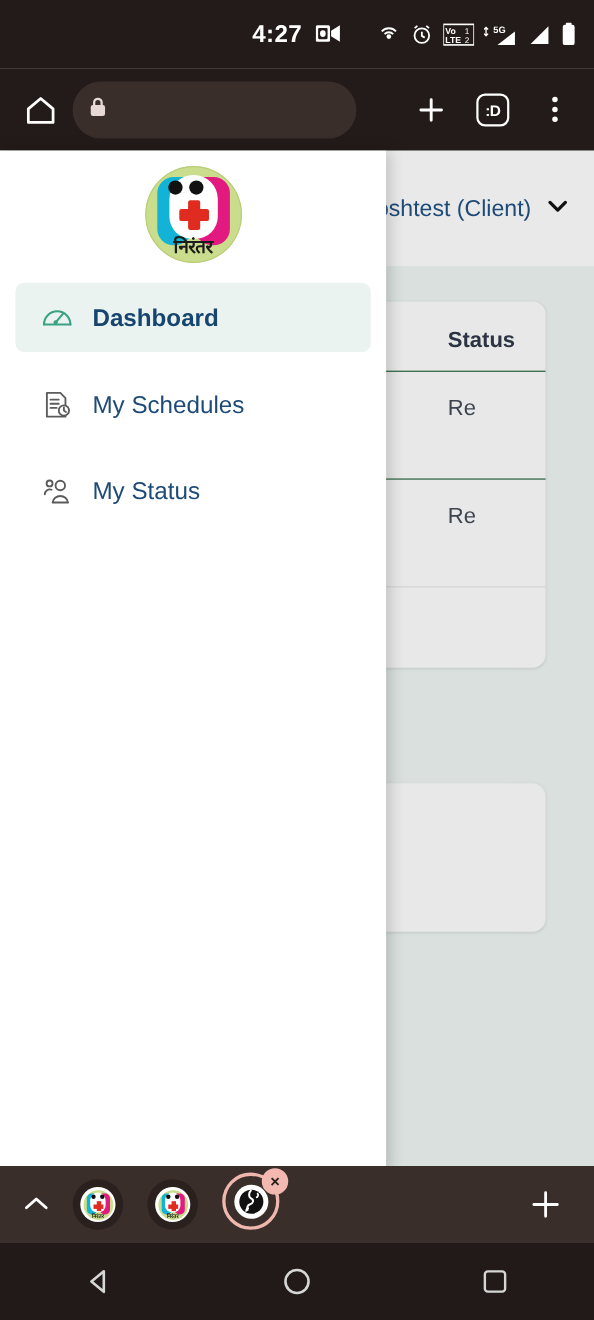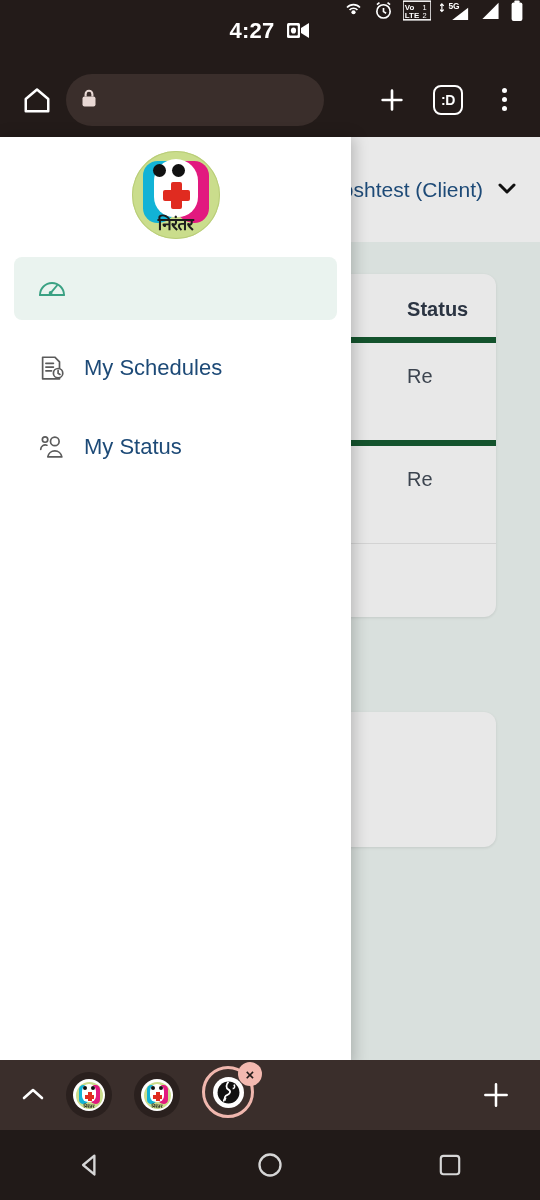--- a/index.html
+++ b/index.html
@@ -27,21 +27,21 @@
     position: absolute; left: 0; right: 0;
     display: flex; align-items: center; justify-content: center;
     gap: 12px;
   }
   #clock {
     color: #fff; font-size: 22px; font-weight: 600;
     letter-spacing: .3px;
   }
   #status-right {
     position: absolute; right: 16px; top: 0; height: 62px;
-    display: flex; align-items: flex-start; gap: 9px;
+    display: flex; align-items: center; gap: 9px;
   }
   .sbicon { display: block; }
 
   
   #browser-bar {
     position: absolute; top: 62px; left: 0;
     width: 540px; height: 75px;
     background: #231b19;
     display: flex; align-items: center;
   }
@@ -118,21 +118,21 @@
   table { width: 100%; border-collapse: collapse; }
   thead th {
     text-align: left;
     color: #2b3442; font-size: 20px; font-weight: 700;
     padding: 0 0 14px 22px; vertical-align: top;
     line-height: 1.35;
   }
   thead th.status-col { padding-left: 150px; }
   tbody td {
     color: #3c444f; font-size: 20px;
-    border-top: 6px solid #14532d;
+    border-top: 1px solid #14532d;
     padding: 22px 0 52px 22px;
     vertical-align: top;
   }
   tbody td.status-col { padding-left: 150px; }
   #view-all-row td {
     border-top: 1px solid #d3d3d3;
     padding: 24px 0 26px 22px;
   }
   #view-all-link {
     color: #35a27b; font-size: 20px; text-decoration: underline;
@@ -463,20 +463,21 @@
 
     <div class="nav-item active">
       <span class="nav-icon">
         <svg width="32" height="32" viewBox="0 0 32 32" fill="none" stroke="#3aa183" stroke-width="1.9" stroke-linecap="round">
           <path d="M4 22a12 12 0 0 1 24 0"></path>
           <path d="M4 22h24"></path>
           <path d="M21 12.5 15.2 19.4"></path>
           <circle cx="14.6" cy="20" r="1.9" fill="#3aa183" stroke="none"></circle>
         </svg>
       </span>
+      <span class="nav-label">Dashboard</span>
     </div>
 
 
     <div class="nav-item">
       <span class="nav-icon">
         <svg width="30" height="30" viewBox="0 0 32 32" fill="none" stroke="#5b5b5b" stroke-width="1.8">
           <path d="M6 4.5h13l5 5V27.5H6Z" stroke-linejoin="round"></path>
           <path d="M9.5 11h8M9.5 15h8M9.5 19h6" stroke-linecap="round"></path>
           <circle cx="22.5" cy="21.5" r="5" fill="#fff"></circle>
           <path d="M22.5 18.6v3l2 1.3" stroke-linecap="round"></path>

